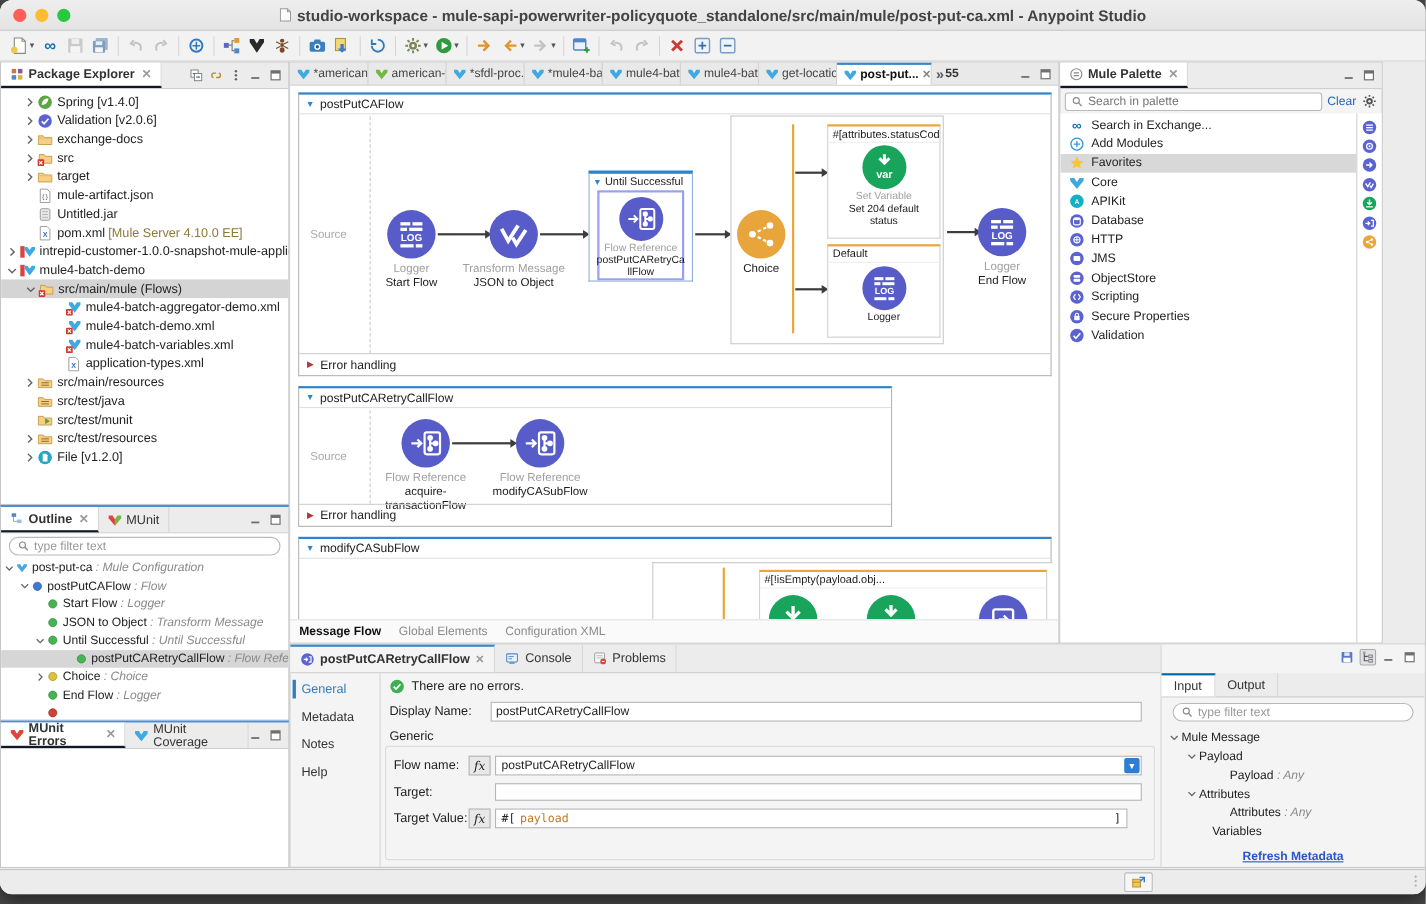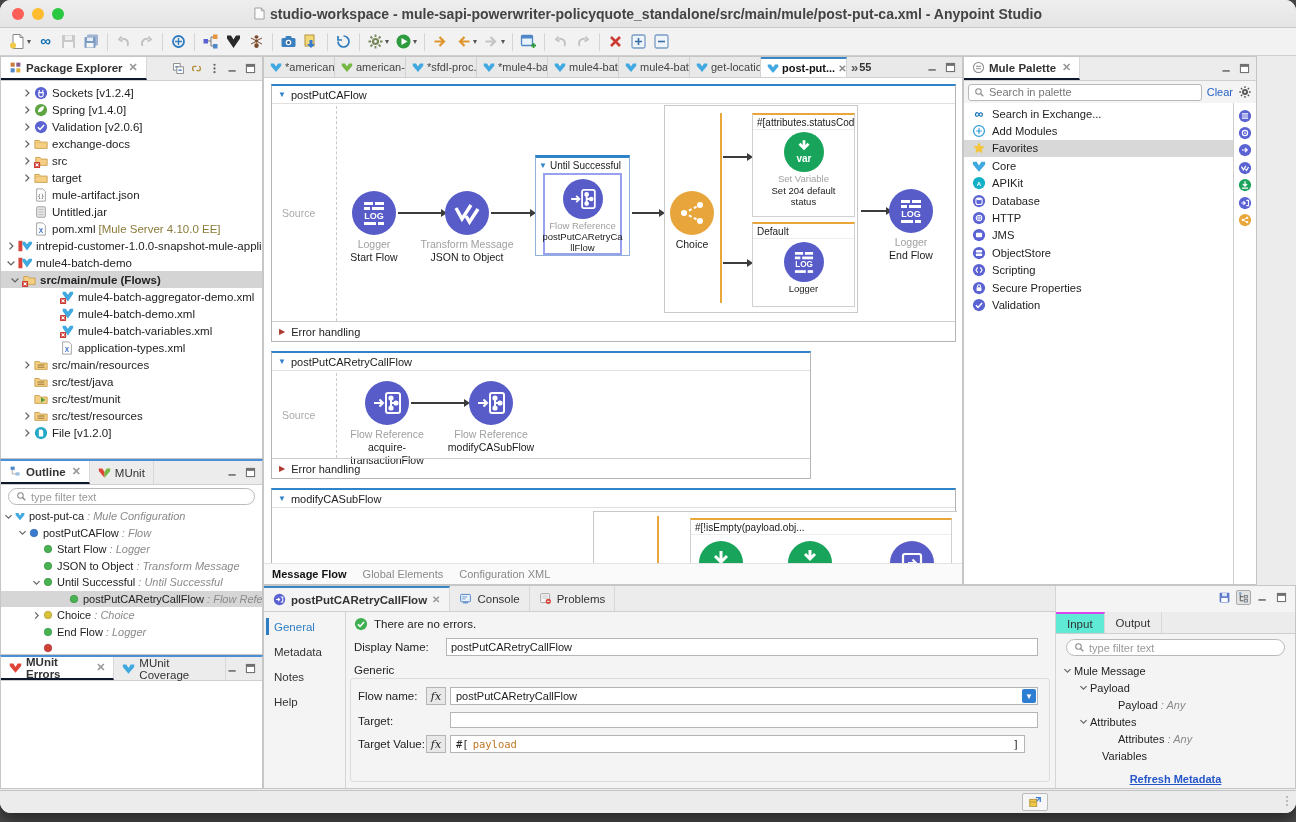--- a/index.html
+++ b/index.html
@@ -120,21 +120,21 @@
 .tvfield .cl{margin-left:auto}
 .groupbox{position:absolute;border:1px solid #ddd;border-radius:3px}
 .noerr{position:absolute;display:flex;align-items:center;gap:6px;font-size:11.5px;color:#222}
 
 .pds{position:absolute;right:0;top:0;width:240px;bottom:0;border-left:1px solid #d5d5d5;background:#f4f4f4}
 .pdsicons{position:absolute;top:4px;right:6px;display:flex;gap:4px}
 .pdsicons .ic{width:15px;height:15px;border:1px solid transparent}
 .pdsicons .ic.pressed{border-color:#aaa;background:#e2e2e2;border-radius:2px}
 .pdstabs{position:absolute;left:0;right:0;top:26px;height:22px;background:#ececec;border-bottom:1px solid #cfcfcf;display:flex}
 .pdstab{display:flex;align-items:center;padding:0 11px;font-size:11.5px;color:#333;border-right:1px solid #d8d8d8}
-.pdstab.selected{background:#5eead4;border-top:2px solid #d946ef}
+.pdstab.selected{background:#ffffff;border-top:2px solid #0369a1}
 .pdsfilter{position:absolute;left:10px;right:10px;top:53px}
 .pdstree{position:absolute;left:0;right:0;top:76px;bottom:20px;overflow:hidden}
 .drow{display:flex;align-items:center;height:17px;font-size:11px;white-space:nowrap}
 .drow .chev{width:12px;height:11px;display:inline-flex;flex:none}
 .drow .typ{color:#8a8a8a;font-style:italic}
 .dslink{position:absolute;left:0;right:0;bottom:3px;text-align:center;font-size:11px;font-weight:bold;color:#2656c9;text-decoration:underline}
 
 .statusbar{position:absolute;left:0;right:0;bottom:0;height:23px;background:#ececec;border-top:1px solid #c4c4c4}
 .sbbtn{position:absolute;left:1022px;top:2px;width:26px;height:18px;border:1px solid #bbb;border-radius:2px;background:#f6f6f6;display:flex;align-items:center;justify-content:center}
 .grip{position:absolute;right:8px;top:5px;display:flex;flex-direction:column;gap:2px}
@@ -467,35 +467,20 @@
             </span>
           <span class="ic">
               <svg viewBox="0 0 16 16">
                 <rect x="3" y="3" width="10" height="10" fill="#fff" stroke="#6f6f6f" stroke-width="1.3"></rect>
                 <rect x="3" y="3" width="10" height="3" fill="#6f6f6f"></rect>
               </svg>
             </span>
         </div>
       </div>
       <div class="treebody">
-        <div class="trow" style="padding-left: 20px;">
-            <span class="chev">
-              <svg viewBox="0 0 16 16">
-                <path d="M6 3.5l4.5 4.5L6 12.5" fill="none" stroke="#646464" stroke-width="1.7"></path>
-              </svg>
-            </span>
-            <span class="ic">
-              <svg viewBox="0 0 16 16">
-                <circle cx="8" cy="8" r="7" fill="#5b63d3"></circle>
-                <path d="M6 4.5v3M10 4.5v3M5.5 7.5h5V10a2.5 2.5 0 01-5 0z" stroke="#fff" fill="none" stroke-width="1.3"></path>
-              </svg>
-            </span>
-            <span>Sockets [v1.2.4]</span>
-
-          </div>
           <div class="trow" style="padding-left: 20px;">
             <span class="chev">
               <svg viewBox="0 0 16 16">
                 <path d="M6 3.5l4.5 4.5L6 12.5" fill="none" stroke="#646464" stroke-width="1.7"></path>
               </svg>
             </span>
             <span class="ic">
               <svg viewBox="0 0 16 16">
                 <circle cx="8" cy="8" r="7" fill="#5fa443"></circle>
                 <path d="M4.5 10.5c0-4 3-7 7-6.5-.5 4-3 7-7 6.5z" fill="#fff"></path>
@@ -621,21 +606,21 @@
             </span>
             <span class="ic">
               <svg viewBox="0 0 16 16">
                 <rect x="0.5" y="2" width="4.5" height="12" fill="#d8453c"></rect>
                 <path d="M5 3h3l2.2 3L12.4 3H16v2.5L10.2 13 5 5.8z" fill="#3fa9e0"></path>
               </svg>
             </span>
             <span>mule4-batch-demo</span>
 
           </div>
-          <div class="trow selected" style="padding-left: 8px; font-weight: bold;">
+          <div class="trow selected" style="padding-left: 21px;">
             <span class="chev">
               <svg viewBox="0 0 16 16">
                 <path d="M3.5 6l4.5 4.5L12.5 6" fill="none" stroke="#646464" stroke-width="1.7"></path>
               </svg>
             </span>
             <span class="ic">
               <svg viewBox="0 0 16 16">
                 <path d="M2 4h5l1.5 1.8H15V13H2z" fill="#f5cf84" stroke="#c89d4a"></path>
                 <rect x="0" y="9" width="7" height="7" rx="1" fill="#cc3a30"></rect>
                 <path d="M1.8 10.8l3.4 3.4M5.2 10.8l-3.4 3.4" stroke="#fff" stroke-width="1.2"></path>

